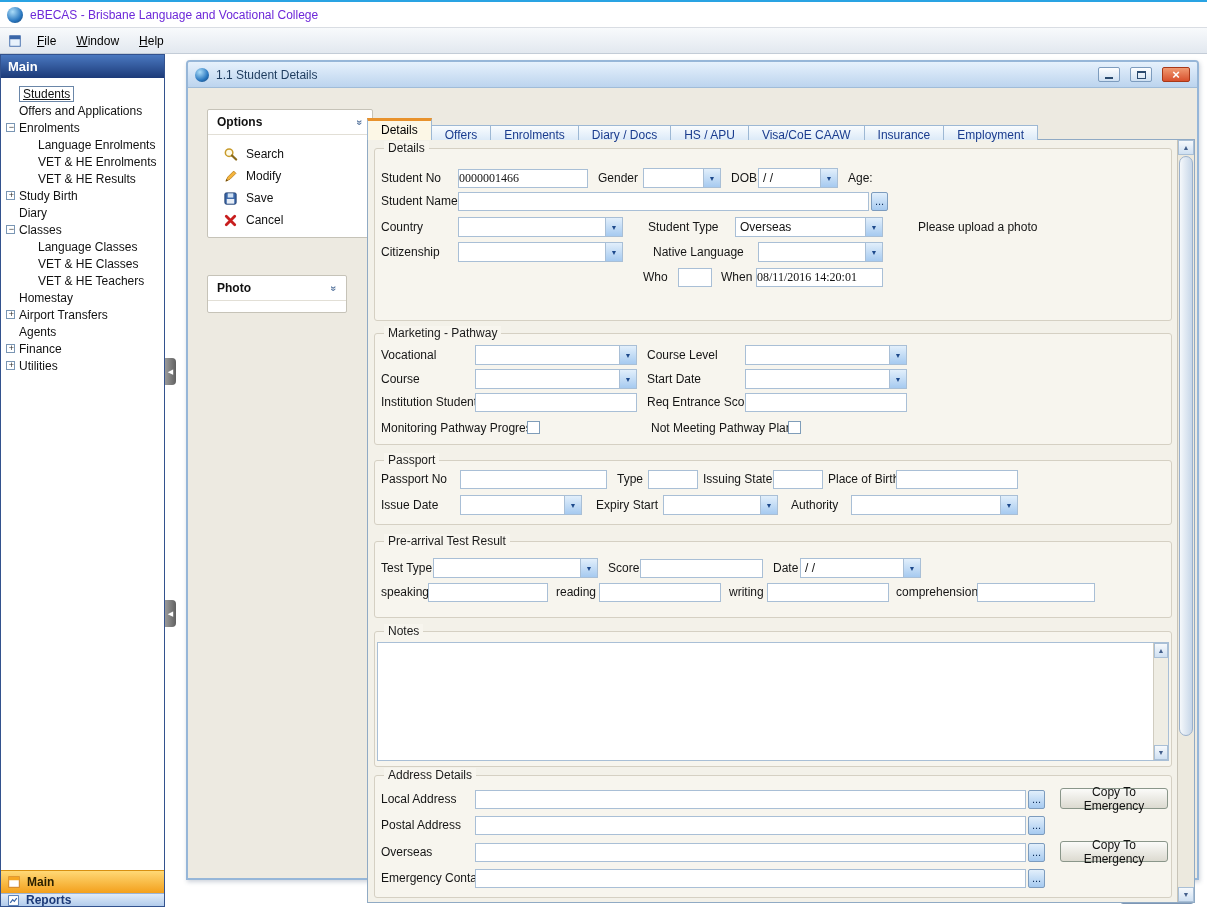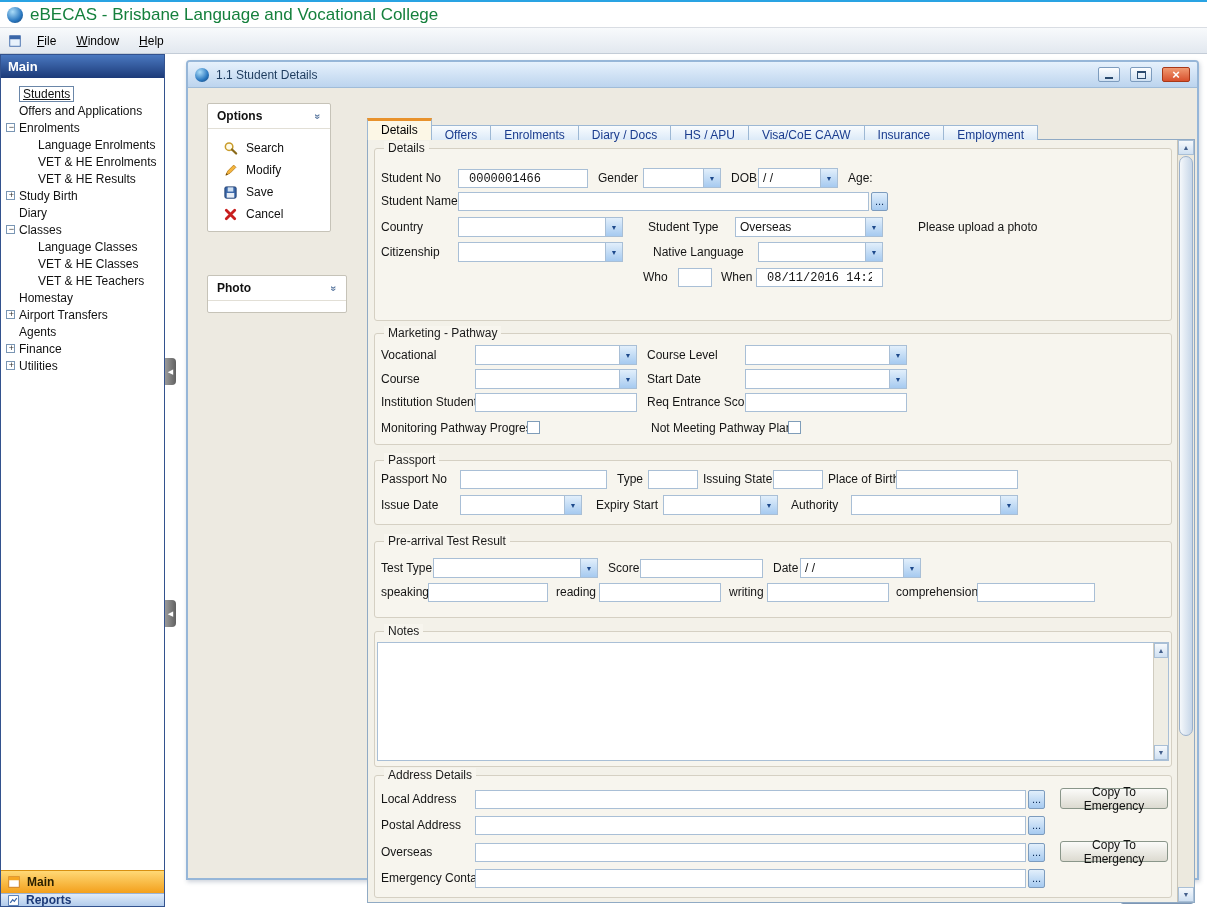--- a/index.html
+++ b/index.html
@@ -1,21 +1,21 @@
 <!DOCTYPE html>
 <html><head>
 <meta charset="utf-8">
 <style>
 *{margin:0;padding:0;box-sizing:border-box}
 html,body{width:1207px;height:907px;overflow:hidden}
 body{font-family:"Liberation Sans",sans-serif;background:#fff;position:relative;font-size:12px;color:#111}
 
 
 .titlebar{position:absolute;left:0;top:0;width:100%;height:28px;background:#fff;border-top:2px solid #29a3e3;border-bottom:1px solid #d9dde3;display:flex;align-items:center;padding-left:7px;gap:7px}
-.titlebar .t{font-size:17px;color:#15803d}
+.titlebar .t{font-size:12px;color:#6d28d9}
 .sphere{width:16px;height:16px;border-radius:50%;background:radial-gradient(circle at 35% 30%,#aadcf8,#2a78c0 60%,#123c6a);flex:none}
 .sphere.s{width:14px;height:14px}
 .menubar{position:absolute;left:0;top:28px;width:100%;height:26px;background:linear-gradient(#f8fafc,#e2e8ef);border-bottom:1px solid #c3ccd7;display:flex;align-items:center;padding-left:5px}
 .micon{width:20px;height:20px;display:flex;align-items:center;justify-content:center;margin-right:2px}
 .menu-item{display:inline-block;padding:4px 10px;font-size:12px;color:#000;cursor:default}
 .menu-item::first-letter{text-decoration:underline}
 
 
 .sidebar{position:absolute;left:0;top:54px;width:165px;bottom:0;background:#fff;border:1px solid #33528e;display:flex;flex-direction:column}
 .sb-header{height:23px;flex:none;background:linear-gradient(#4a78c0,#1c3a78);color:#fff;font-weight:bold;font-size:13px;display:flex;align-items:center;padding-left:7px}
@@ -54,21 +54,21 @@
 
 .tabs{position:absolute;left:179px;top:30px;height:22px;display:flex;align-items:flex-end;z-index:2}
 .tab{height:15px;line-height:18px;padding:0 13px;font-size:12px;color:#1a3c8e;background:linear-gradient(#f9fcfe,#dceaf8);border:1px solid #9db8d4;border-bottom:none;border-left:none;cursor:pointer;white-space:nowrap}
 .tab.first{border-left:1px solid #9db8d4}
 .tab.active{height:22px;line-height:19px;background:#fcf7e6;border-top:3px solid #e8922c;border-left:1px solid #9db8d4;color:#000;position:relative;z-index:3}
 .panel{position:absolute;left:179px;top:51px;width:828px;height:764px;background:#f3f1e9;border:1px solid #90aac4;z-index:1}
 .form{position:absolute;left:0;top:0;right:17px;bottom:0}
 .grp{position:absolute;left:6px;width:798px;border:1px solid #d5d0c3;border-radius:3px;background:#f7f5ee}
 .gt{position:absolute;top:-8px;left:9px;background:#f7f5ee;padding:0 4px;font-size:12px;color:#1a1a1a;white-space:nowrap}
 .L{position:absolute;font-size:12px;line-height:14px;color:#151515;white-space:nowrap}
-.T{position:absolute;height:19px;border:1px solid #a9bfd6;background:#fff;font-family:Liberation Mono, monospace;font-size:12px;padding:0 10px;color:#111}
+.T{position:absolute;height:19px;border:1px solid #a9bfd6;background:#fff;font-family:Liberation Serif, serif;font-size:12px;padding:0 0;color:#111}
 .C{position:absolute;height:20px;border:1px solid #a9bfd6;background:#fff;display:flex;cursor:pointer}
 .cv{flex:1;font-size:12px;padding:0 4px;display:flex;align-items:center;overflow:hidden;white-space:nowrap;color:#111}
 .db{width:17px;flex:none;background:linear-gradient(#e2effb,#a6caf0);border-left:1px solid #a9bfd6;position:relative}
 .db::before{content:"\25BC";position:absolute;left:0;right:0;top:50%;transform:translateY(-50%);text-align:center;font-size:7px;color:#1e4a8c}
 .D{position:absolute;width:17px;height:19px;background:linear-gradient(#e2effb,#a6caf0);border:1px solid #7d9cbe;border-radius:2px;font-size:11px;line-height:13px;text-align:center;color:#12325e;cursor:pointer}
 .K{position:absolute;width:13px;height:13px;background:#fff;border:1px solid #7f9db9;cursor:pointer}
 .BTN{position:absolute;background:linear-gradient(#fbfbf9,#dcdad0);border:1px solid #8a968a;border-radius:3px;font-size:12px;display:flex;align-items:center;justify-content:center;color:#111;cursor:pointer}
 .notes-box{position:absolute;background:#fff;border:1px solid #a9bfd6}
 .nscroll{position:absolute;right:0;top:0;width:15px;height:100%;background:#efede4;border-left:1px solid #d0ccc0}
 .sarr{position:absolute;left:0;width:100%;height:15px;background:linear-gradient(#f6f9fc,#cfe0f2);border:1px solid #a9bfd6;color:#44608c;text-align:center;cursor:pointer}
@@ -186,21 +186,21 @@
     <span class="wbtn">
         <span class="g-min"></span>
       </span>
     <span class="wbtn">
         <span class="g-res"></span>
       </span>
     <span class="wbtn close"></span>
   </div>
   <div class="child-body">
 
-    <div class="obox" style="left:19px;top:15px;width:124px;height:129px">
+    <div class="obox" style="left:19px;top:21px;width:166px;height:129px">
       <div class="obox-h">
         <span>Options</span>
         <span class="chev">»</span>
       </div>
       <div class="oitems">
         <div class="oitem">
           <svg width="15" height="15" viewBox="0 0 16 16">
               <circle cx="6.5" cy="6" r="4" fill="#fffbe8" stroke="#c89b2a" stroke-width="1.6"></circle>
               <line x1="9.6" y1="9" x2="14" y2="13.4" stroke="#8a6a1a" stroke-width="2.4" stroke-linecap="round"></line>
             </svg>

